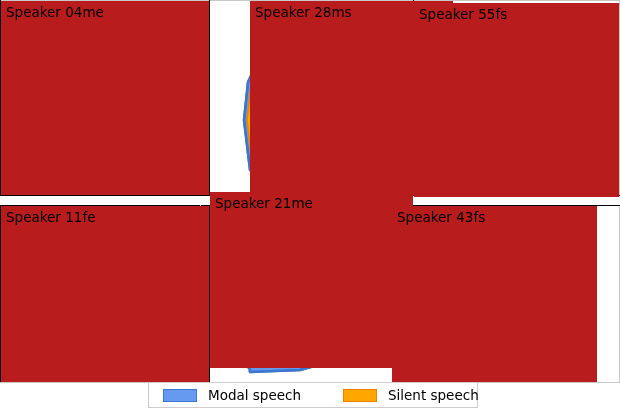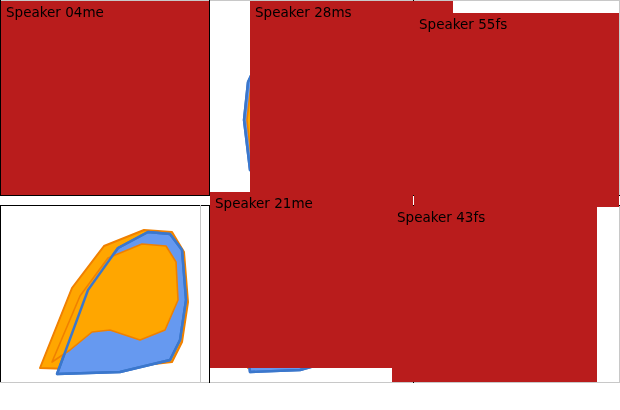--- a/index.html
+++ b/index.html
@@ -128,24 +128,37 @@
       <polygon points="470,352 474,324 486,298 506,274 532,258 556,258 574,272 582,296 584,322 566,336 548,322 524,300 506,294 492,310 484,334" fill="#ffa600" stroke="#f08000" stroke-width="1.6" stroke-linejoin="round"></polygon>
       <polygon points="462,358 466,326 478,296 500,268 528,250 556,250 578,266 588,296 590,328 570,348 520,358 480,360" fill="none" stroke="#3b77cc" stroke-width="2.4" stroke-linejoin="round"></polygon>
     </svg>
 
   <div class="panel" style="left:1px; top:1px; width:208px; height:194px; pointer-events:none;">
     <div class="panel-title">Speaker 04me</div>
   </div>
   <div class="panel" style="left:210px; top:1px; width:203px; height:194px; pointer-events:none;margin-left:40px;">
     <div class="panel-title">Speaker 28ms</div>
   </div>
-  <div class="panel" style="left:414px; top:13px; width:205px; height:194px; pointer-events:none;">
+  <div class="panel" style="left:414px; top:3px; width:205px; height:194px; pointer-events:none;">
     <div class="panel-title">Speaker 55fs</div>
+  </div>
+  <div class="panel" style="left:1px; top:206px; width:208px; height:176px; pointer-events:none;">
+    <div class="panel-title">Speaker 11fe</div>
   </div>
   <div class="panel" style="left:210px; top:192px; width:203px; height:176px; pointer-events:none;">
     <div class="panel-title">Speaker 21me</div>
   </div>
   <div class="panel" style="left:392px; top:206px; width:205px; height:176px; pointer-events:none;">
     <div class="panel-title">Speaker 43fs</div>
   </div>
 
+  <div class="legend-box">
+    <div class="legend-entry modal">
+      <span class="legend-swatch" id="swatch-modal" style="background: rgb(102, 153, 240); border: 1px solid rgb(59, 119, 204);"></span>
+      <span class="legend-label">Modal speech</span>
+    </div>
+    <div class="legend-entry silent">
+      <span class="legend-swatch" id="swatch-silent" style="background: rgb(255, 166, 0); border: 1px solid rgb(240, 128, 0);"></span>
+      <span class="legend-label">Silent speech</span>
+    </div>
+  </div>
 
 </div>
 
 </body></html>

